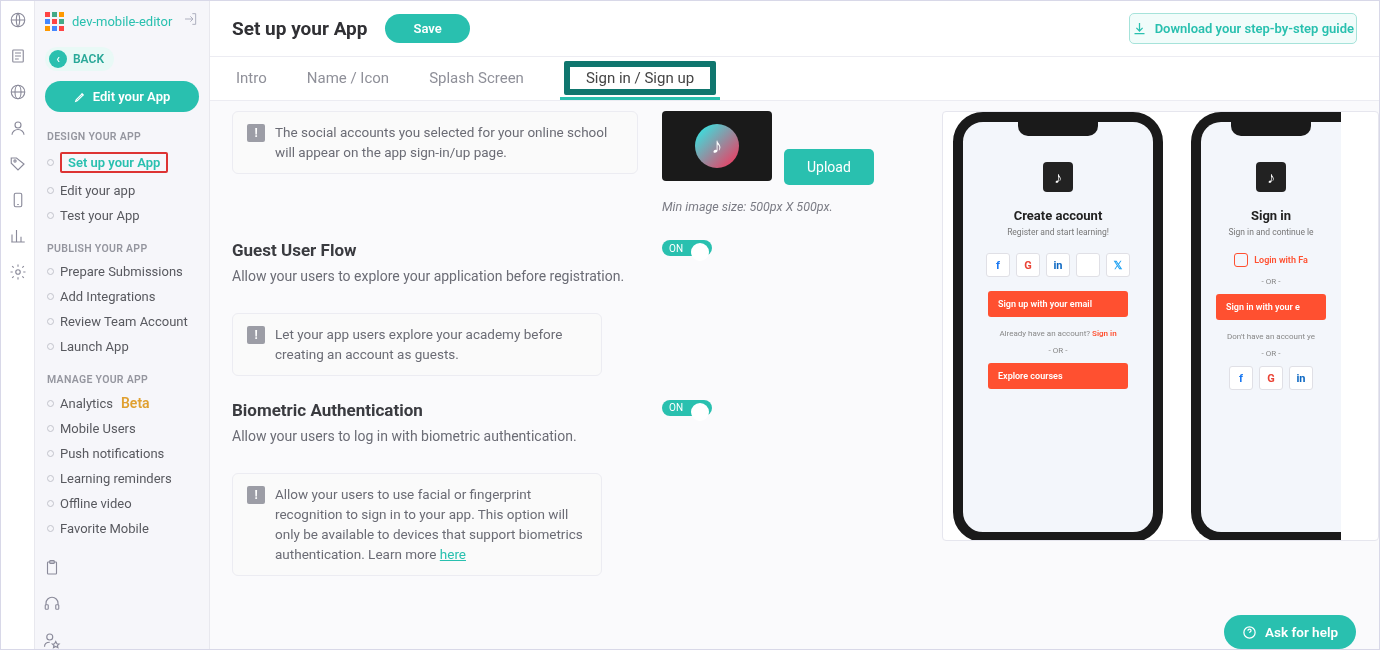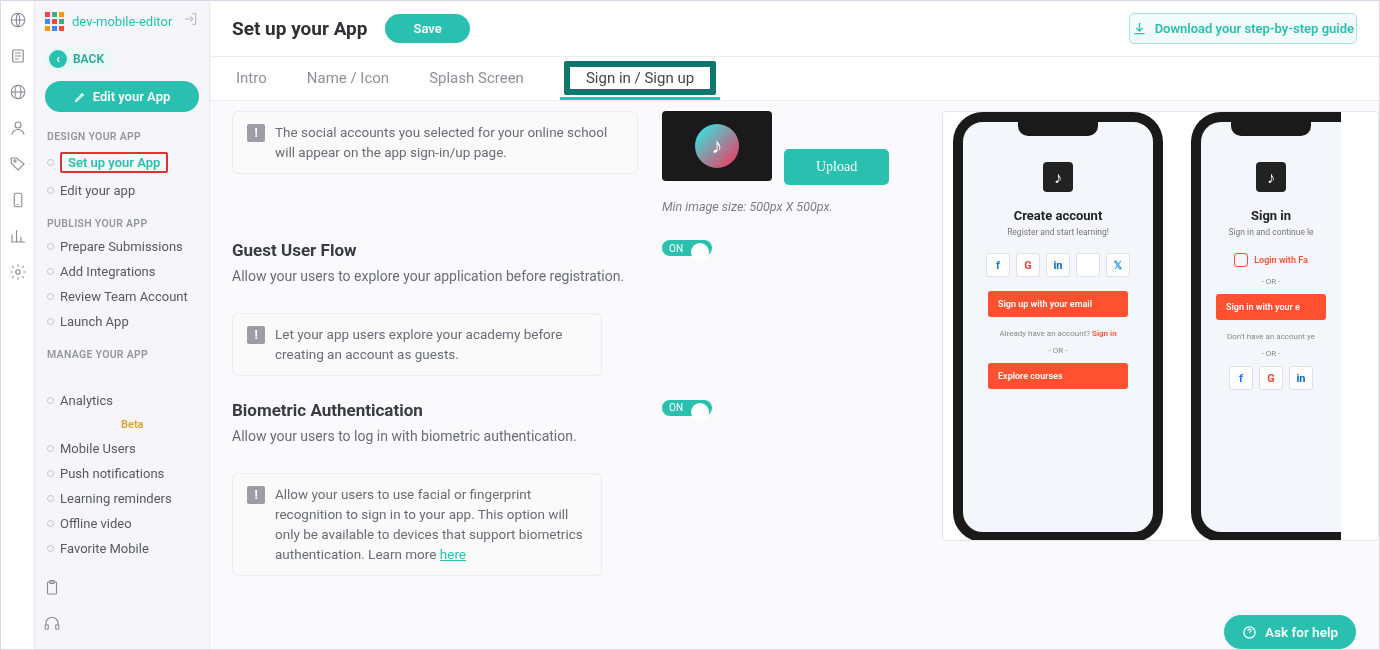--- a/index.html
+++ b/index.html
@@ -26,21 +26,21 @@
 .back-chip .circ { width:18px; height:18px; border-radius:50%; background:#29c0af; color:#fff; display:flex; align-items:center; justify-content:center; font-size:12px; }
 
 .edit-btn { margin:0 10px 12px; background:#29c0af; color:#fff; border:none; border-radius:16px; padding:8px 10px; font-size:13px; font-weight:600; cursor:pointer; display:flex; align-items:center; justify-content:center; gap:6px; }
 
 .sb-section { padding:6px 12px 2px; font-size:10.5px; letter-spacing:.3px; color:#95969f; font-weight:600; }
 .sb-list { list-style:none; padding:2px 0 8px; }
 .sb-item { display:flex; align-items:center; gap:6px; padding:5px 12px; font-size:13px; color:#58595f; cursor:pointer; }
 .sb-item::before { content:""; width:5px; height:5px; border:1px solid #c3c4cc; border-radius:50%; flex-shrink:0; }
 .sb-item.active { color:#29c0af; font-weight:600; }
 .sb-item .highlight-box { border:2px solid #d33; padding:1px 6px; border-radius:2px; }
-.beta { font-size:11px; color:#e0a030; font-weight:600; margin-left:2px;margin-top:48px; }
+.beta { font-size:14px; color:#e0a030; font-weight:600; margin-left:2px; }
 
 .sb-spacer { flex:1; }
 .sb-bottom { display:flex; flex-direction:column; gap:14px; padding:10px 8px; align-items:flex-start; }
 .sb-bottom svg { width:18px; height:18px; stroke:#8a8a9a; fill:none; stroke-width:1.5; }
 
 
 .main { flex:1; display:flex; flex-direction:column; background:#fafafc; min-width:0; }
 .topbar { background:#fff; border-bottom:1px solid #ececf2; display:flex; align-items:center; padding:12px 22px 12px 22px; gap:18px; }
 .page-title { font-size:19px; font-weight:700; color:#303034; }
 .save-btn { background:#29c0af; color:#fff; border:none; border-radius:18px; padding:7px 28px; font-size:13px; font-weight:600; cursor:pointer; }
@@ -65,21 +65,21 @@
 .sec-h { font-size:17px; font-weight:700; color:#3a3b40; margin-bottom:6px; }
 .sec-p { font-size:14px; color:#6b6c75; line-height:1.5; }
 
 .toggle { width:50px; height:16px; border-radius:12px; background:#29c0af; position:relative; cursor:pointer; color:#fff; font-size:10px; font-weight:400; display:flex; align-items:center; padding-left:7px; }
 .toggle::after { content:""; position:absolute; right:3px; top:3px; width:18px; height:18px; background:#fff; border-radius:50%; }
 
 .thumb { width:110px; height:70px; border-radius:4px; background:#1a1a1a; display:flex; align-items:center; justify-content:center; margin-bottom:4px; }
 .thumb-logo { width:44px; height:44px; border-radius:50%; background:linear-gradient(135deg,#25F4EE,#FE2C55); position:relative; }
 .thumb-logo::after { content:"♪"; position:absolute; inset:0; display:flex; align-items:center; justify-content:center; color:#fff; font-size:22px; }
 .upload-row { display:flex; align-items:flex-end; gap:12px; }
-.upload-btn { background:#29c0af; color:#fff; border:none; border-radius:5px; padding:10px 32px; font-size:14px; cursor:pointer;font-family:Liberation Serif, serif; }
+.upload-btn { background:#29c0af; color:#fff; border:none; border-radius:5px; padding:10px 23px; font-size:14px; cursor:pointer; }
 .hint { font-size:12.5px; font-style:italic; color:#7b7c85; margin-top:6px; }
 
 .link { color:#29c0af; }
 
 
 .preview-pane { background:#fff; border:1px solid #e6e6ee; border-radius:4px; padding:0 10px 10px; height:430px; overflow:hidden; display:flex; gap:28px; }
 .phone { width:210px; height:430px; border-radius:30px; border:10px solid #1a1a1a; background:#f3f6fb; position:relative; padding:40px 14px 10px; display:flex; flex-direction:column; align-items:center; flex-shrink:0; }
 .phone.cut { width:150px; border-right:none; border-radius:30px 0 0 30px; }
 .notch { position:absolute; top:0; left:50%; transform:translateX(-50%); width:80px; height:14px; background:#1a1a1a; border-radius:0 0 10px 10px; }
 .ph-logo { width:30px; height:30px; background:#222; border-radius:4px; display:flex; align-items:center; justify-content:center; margin-bottom:16px; }
@@ -184,20 +184,21 @@
         </svg>
       <span>Edit your App</span>
     </button>
 
     <div class="sb-section">DESIGN YOUR APP</div>
     <ul class="sb-list">
       <li class="sb-item active">
           <span class="highlight-box">Set up your App</span>
         </li>
       <li class="sb-item">Edit your app</li>
+      <li class="sb-item">Test your App</li>
     </ul>
 
     <div class="sb-section">PUBLISH YOUR APP</div>
     <ul class="sb-list">
       <li class="sb-item">Prepare Submissions</li>
       <li class="sb-item">Add Integrations</li>
       <li class="sb-item">Review Team Account</li>
       <li class="sb-item">Launch App</li>
     </ul>
 

